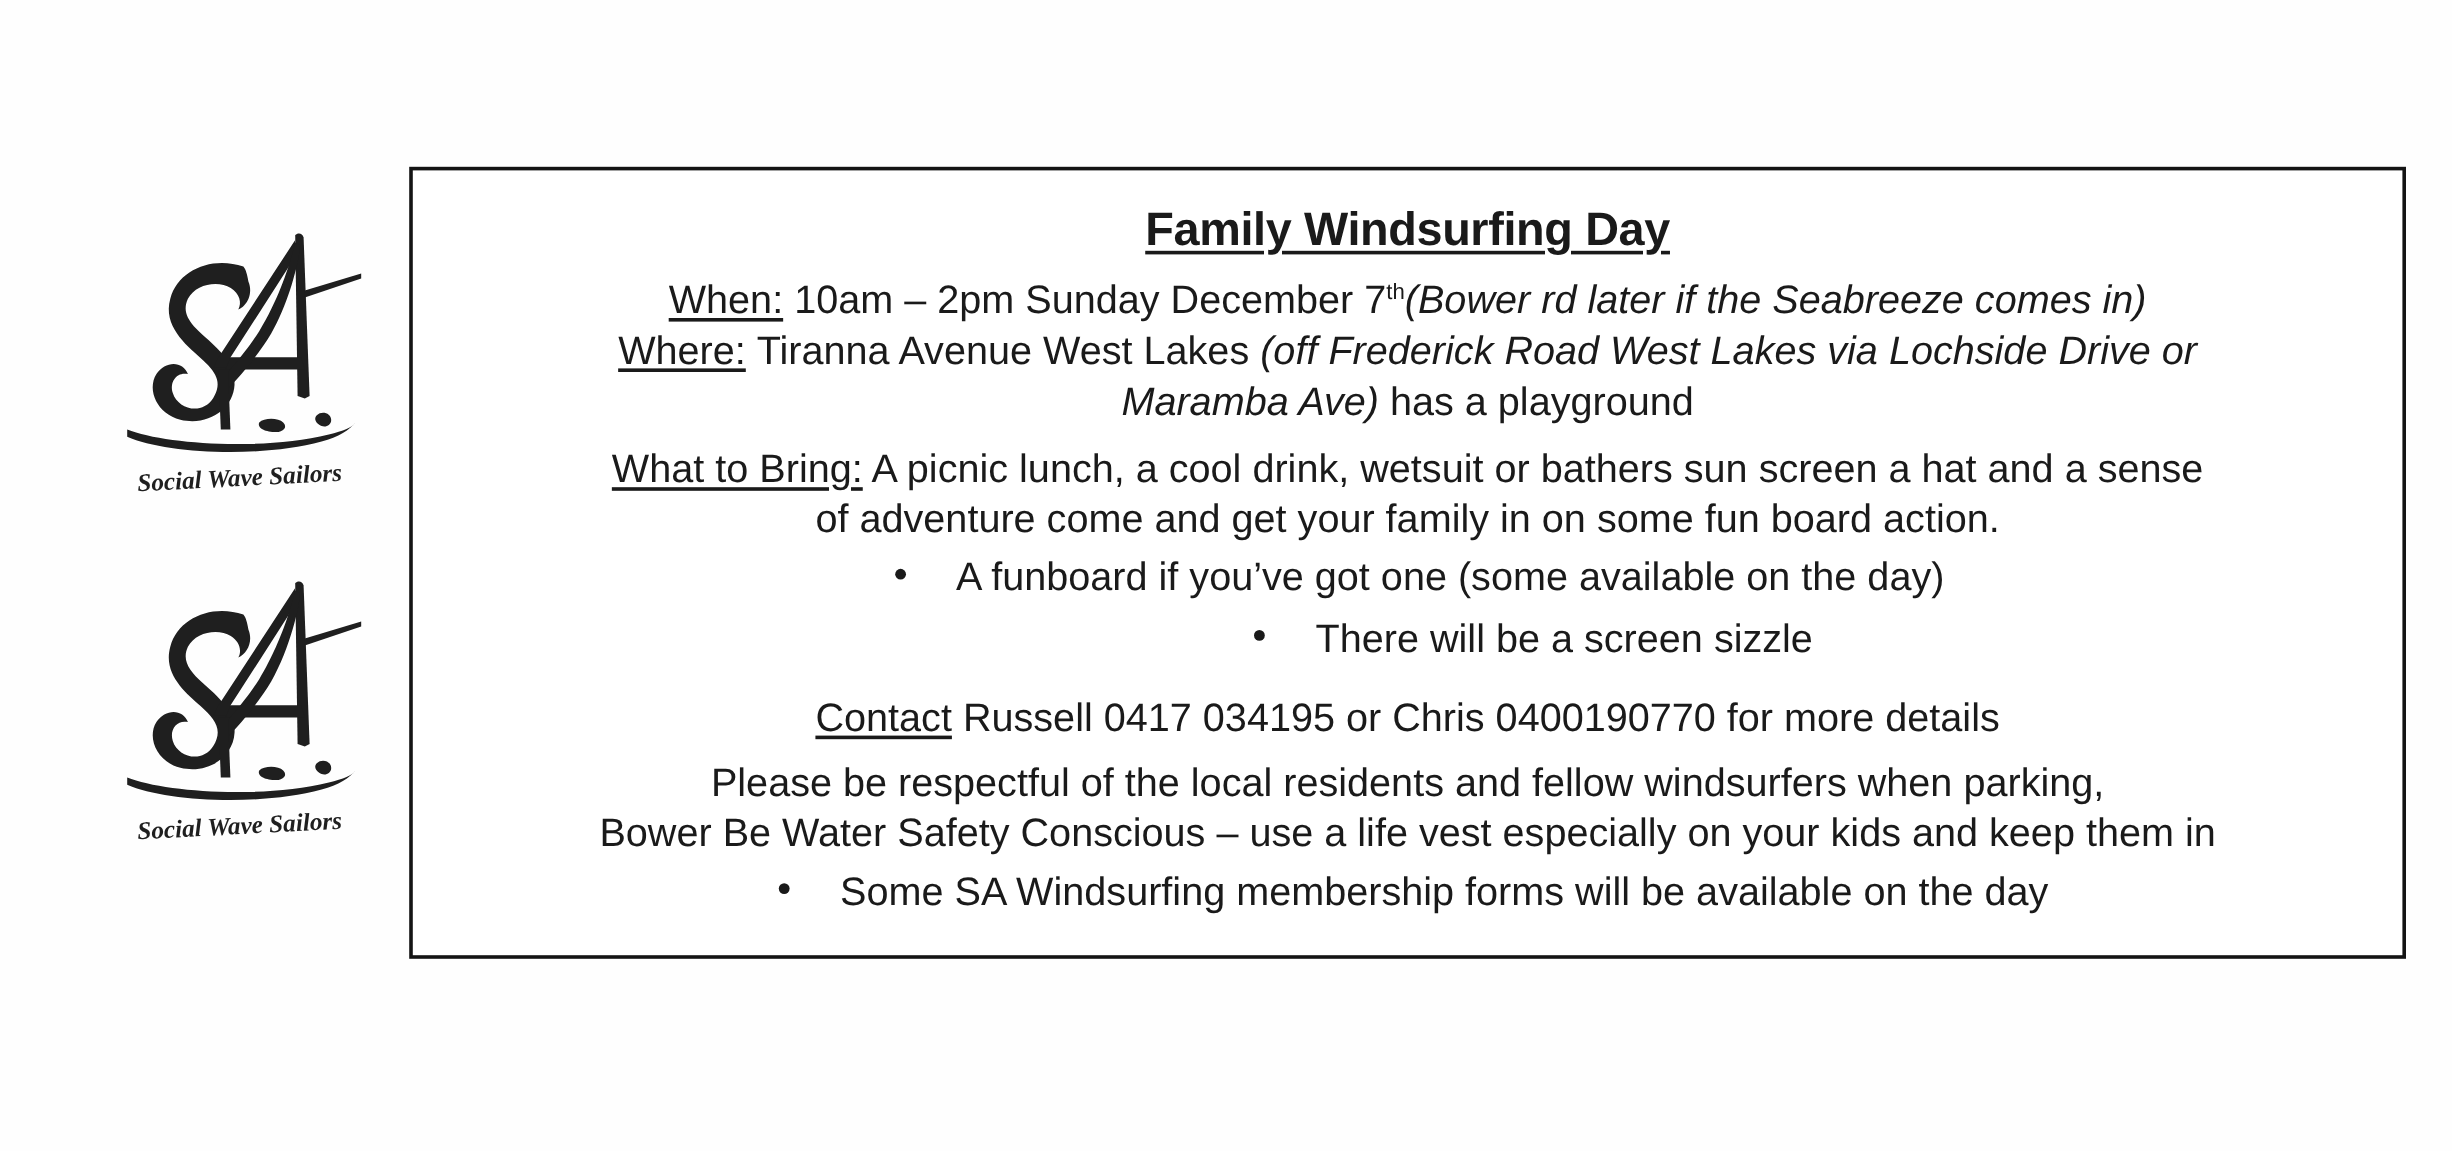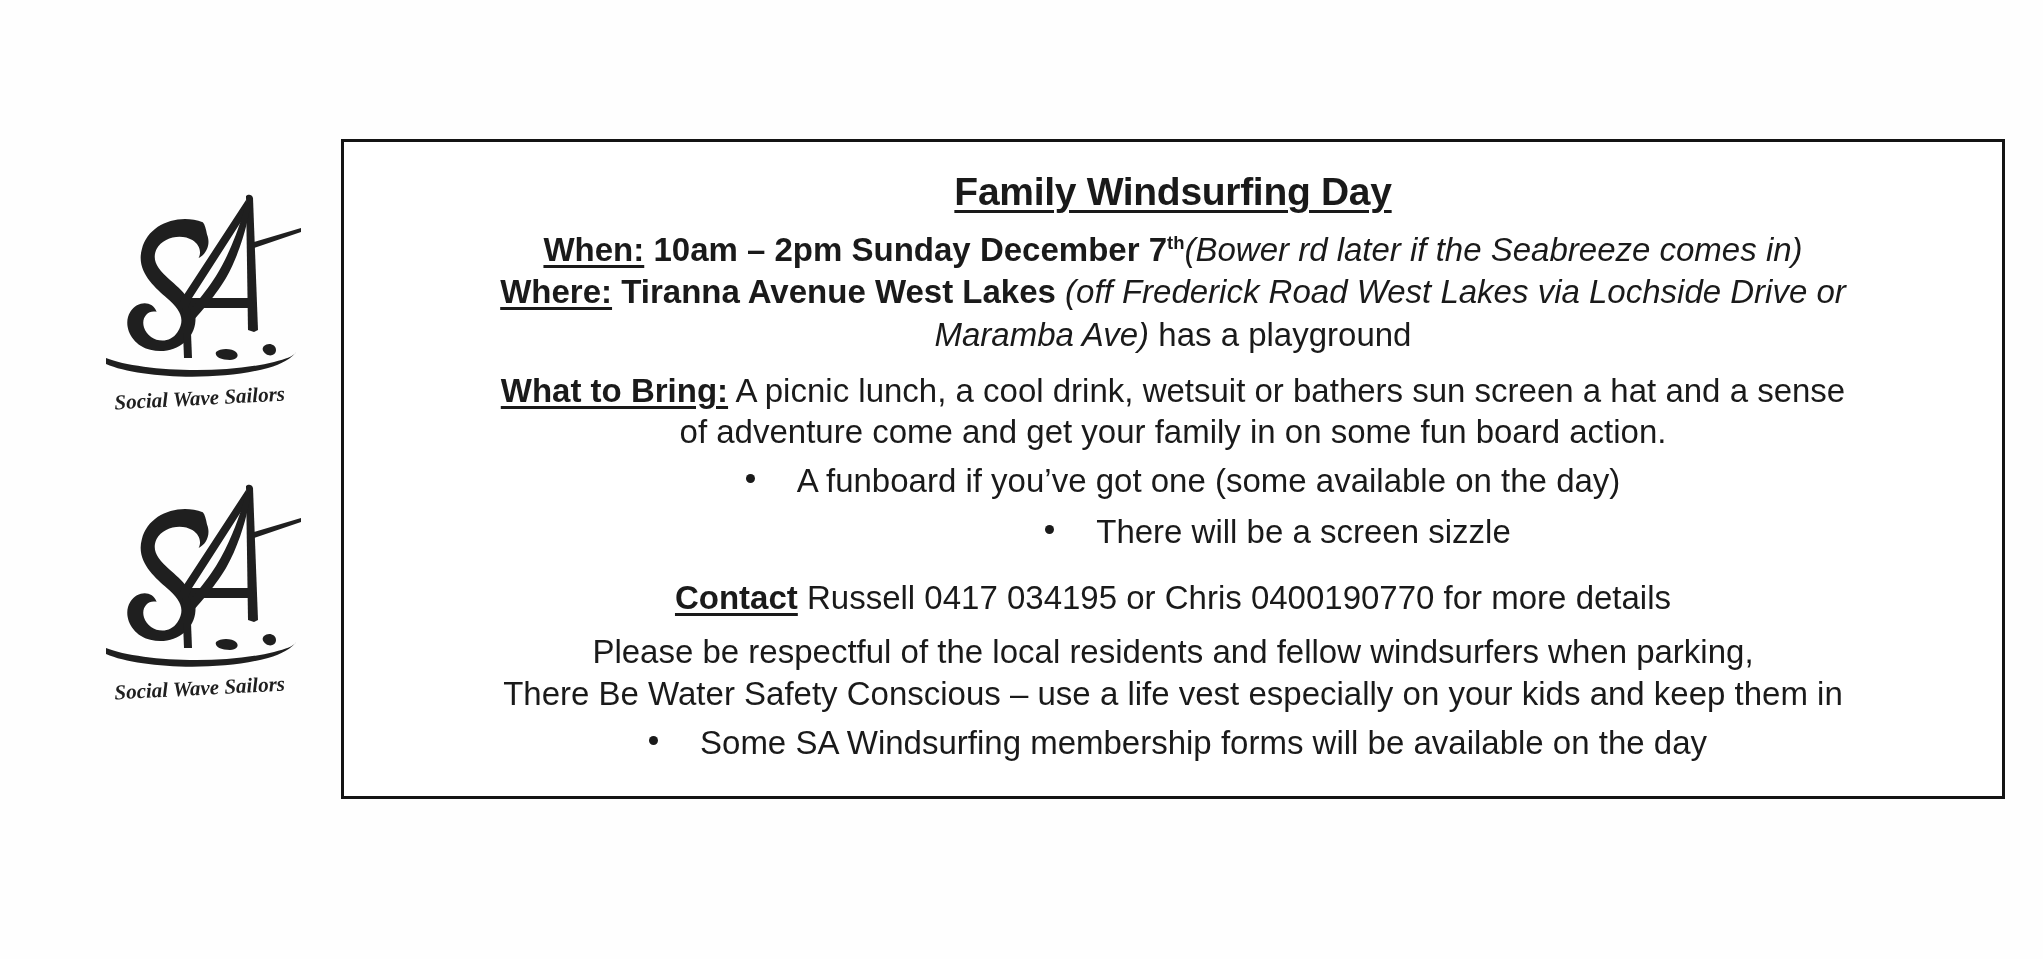--- a/index.html
+++ b/index.html
@@ -68,21 +68,21 @@
     font-size: 33px;
     line-height: 1.22;
     margin: 0 0 2px 0;
   }
   .ul {
     text-decoration: underline;
     text-underline-offset: 4px;
     text-decoration-thickness: 3px;
   }
   .it { font-style: italic; }
-  .bold { font-weight: bold; }
+  .bold { font-weight: normal; }
   sup {
     font-size: 0.56em;
     vertical-align: super;
     line-height: 0;
     text-align: center;
   }
 
   .para {
     text-align: center;
     font-size: 33px;
@@ -215,21 +215,21 @@
     </div>
 
     <div class="line contact-line">
       <span class="bold ul">Contact</span><span> Russell 0417 034195 or Chris 0400190770 for more details</span>
     </div>
 
     <div class="line closing">
       <span>Please be respectful of the local residents and fellow windsurfers when parking,</span>
     </div>
     <div class="line">
-      <span>There Be Water Safety Conscious – use a life vest especially on your kids and keep them in</span>
+      <span>Bower Be Water Safety Conscious – use a life vest especially on your kids and keep them in</span>
     </div>
 
     <div class="bullet-line b-indent-3">
       <span class="bullet-dot"></span><span>Some SA Windsurfing membership forms will be available on the day</span>
     </div>
 
   </div>
 
 </div>
 

